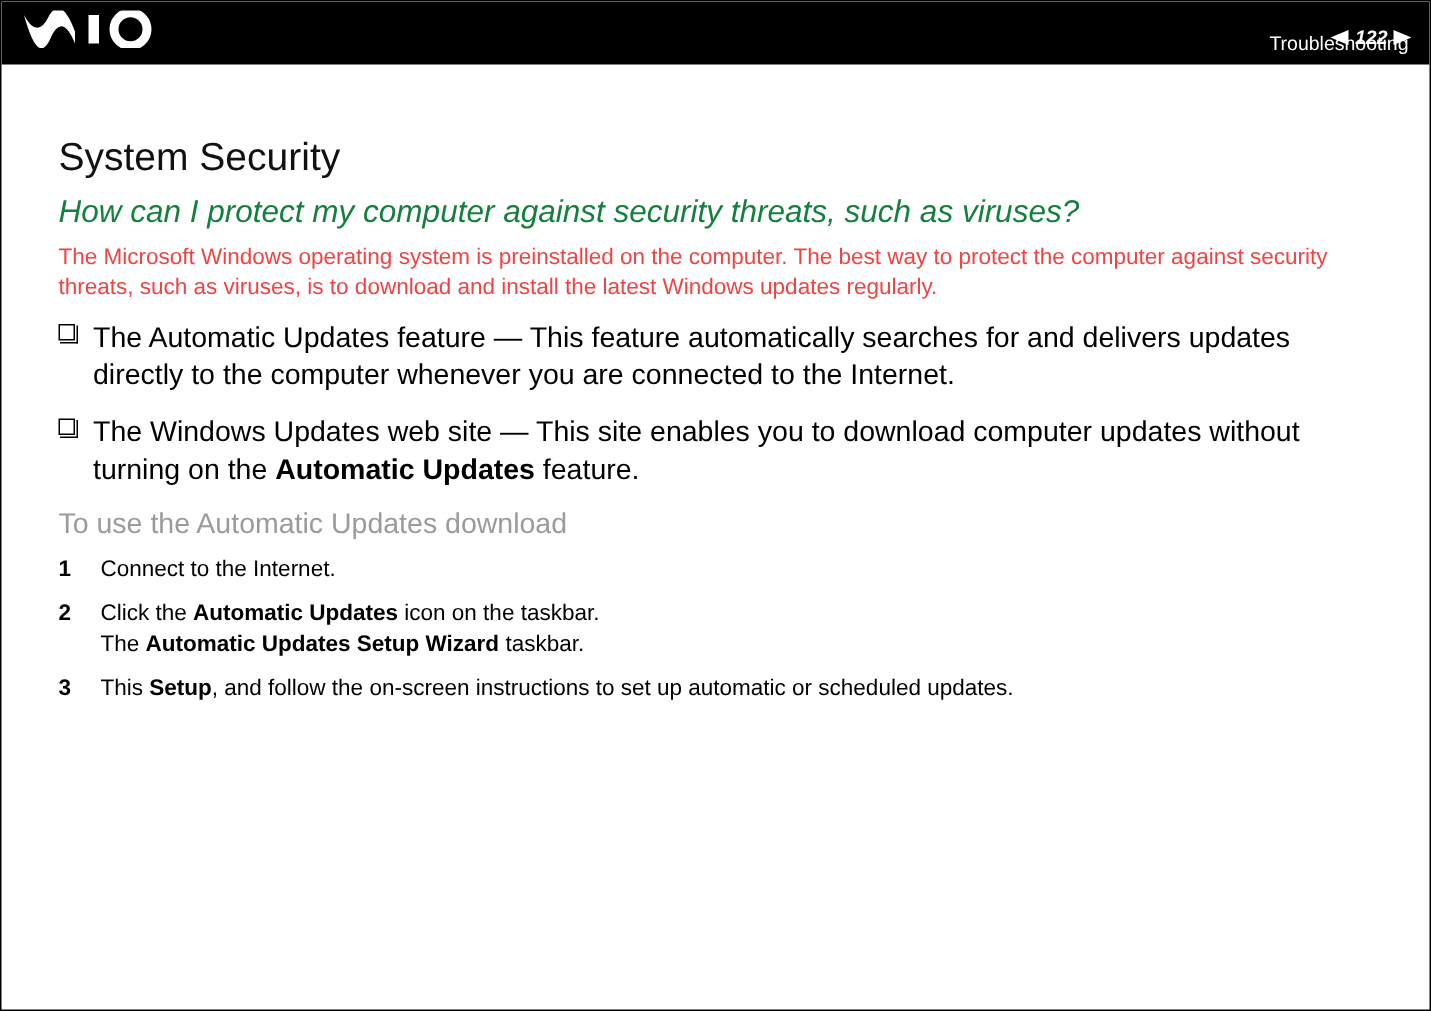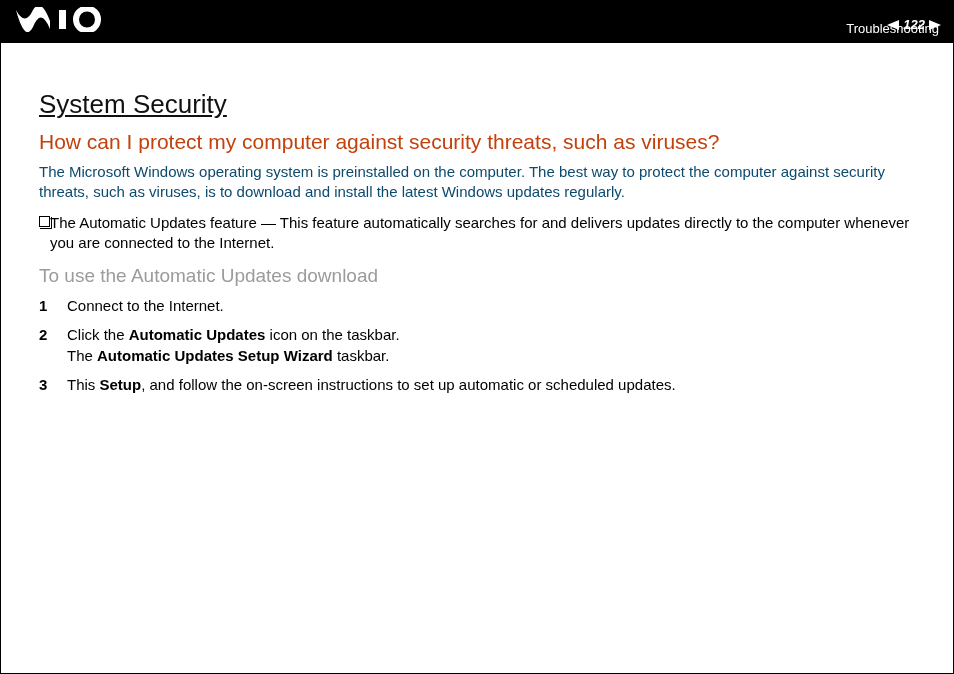--- a/index.html
+++ b/index.html
@@ -10,28 +10,28 @@
   .logo { position: absolute; left: 14px; top: 6px; }
   .page-nav { position: absolute; right: 12px; top: 2px; display: flex; align-items: center; gap: 4px; margin-top: 14px; }
   .page-num { color: #fff; font-style: italic; font-weight: bold; font-size: 13px; }
   .arrow-left, .arrow-right { display: inline-block; width: 0; height: 0; border-top: 5px solid transparent; border-bottom: 5px solid transparent; }
   .arrow-left { border-right: 12px solid #fff; }
   .arrow-right { border-left: 12px solid #fff; }
   .section-label { position: absolute; right: 14px; top: 20px; color: #fff; font-weight: normal; font-size: 13px; }
 
   .content { padding: 46px 30px 0 38px; }
 
-  h1 { font-size: 26px; font-weight: normal; color: #111; margin-bottom: 10px; text-decoration: underline; }
+  h1 { font-size: 26px; font-weight: normal; color: #111; margin-bottom: 10px; }
   .intro { font-size: 15px; line-height: 1.35; color: #000; margin-bottom: 14px; }
 
-  h2 { font-size: 21px; font-weight: normal; color: #c2410c; margin-bottom: 8px; }
-  .para { font-size: 15px; line-height: 1.35; color: #0c4a6e; margin-bottom: 10px; }
+  h2 { font-size: 21px; font-weight: normal; color: #15803d; margin-bottom: 8px; font-style: italic; }
+  .para { font-size: 15px; line-height: 1.35; color: #ef4444; margin-bottom: 10px; }
 
   .bullet-list { list-style: none; padding-left: 0; margin-bottom: 10px; }
-  .bullet-list li { display: flex; align-items: flex-start; gap: 0; margin-bottom: 12px; font-size: 15px; line-height: 1.35; }
+  .bullet-list li { display: flex; align-items: flex-start; gap: 12px; margin-bottom: 12px; font-size: 19px; line-height: 1.35; }
   .bullet-box { width: 11px; height: 11px; min-width: 11px; border: 1px solid #000; margin-top: 3px; position: relative; }
   .bullet-box::after { content: ""; position: absolute; right: -3px; bottom: -3px; width: 11px; height: 11px; border-right: 1px solid #000; border-bottom: 1px solid #000; }
 
   h3 { font-size: 19px; font-weight: normal; color: #9b9b9b; margin-top: 6px; margin-bottom: 8px; }
 
   .step-list { list-style: none; padding-left: 0; }
   .step-list li { display: flex; align-items: flex-start; gap: 18px; margin-bottom: 8px; font-size: 15px; line-height: 1.4; }
   .step-num { font-weight: bold; min-width: 10px; }
   .b { font-weight: bold; }
 </style>
@@ -62,20 +62,26 @@
 
     <h2>How can I protect my computer against security threats, such as viruses?</h2>
 
     <p class="para">The Microsoft Windows operating system is preinstalled on the computer. The best way to protect the computer against security threats, such as viruses, is to download and install the latest Windows updates regularly.</p>
 
     <ul class="bullet-list">
       <li>
         <span class="bullet-box"></span>
         <span>The Automatic Updates feature — This feature automatically searches for and delivers updates directly to the computer whenever you are connected to the Internet.</span>
       </li>
+      <li>
+        <span class="bullet-box"></span>
+        <span>
+          <span>The Windows Updates web site — This site enables you to download computer updates without turning on the </span><span class="b">Automatic Updates</span><span> feature.</span>
+        </span>
+      </li>
     </ul>
 
 
     <h3>To use the Automatic Updates download</h3>
 
     <ol class="step-list">
       <li>
         <span class="step-num">1</span>
         <span>Connect to the Internet.</span>
       </li>

